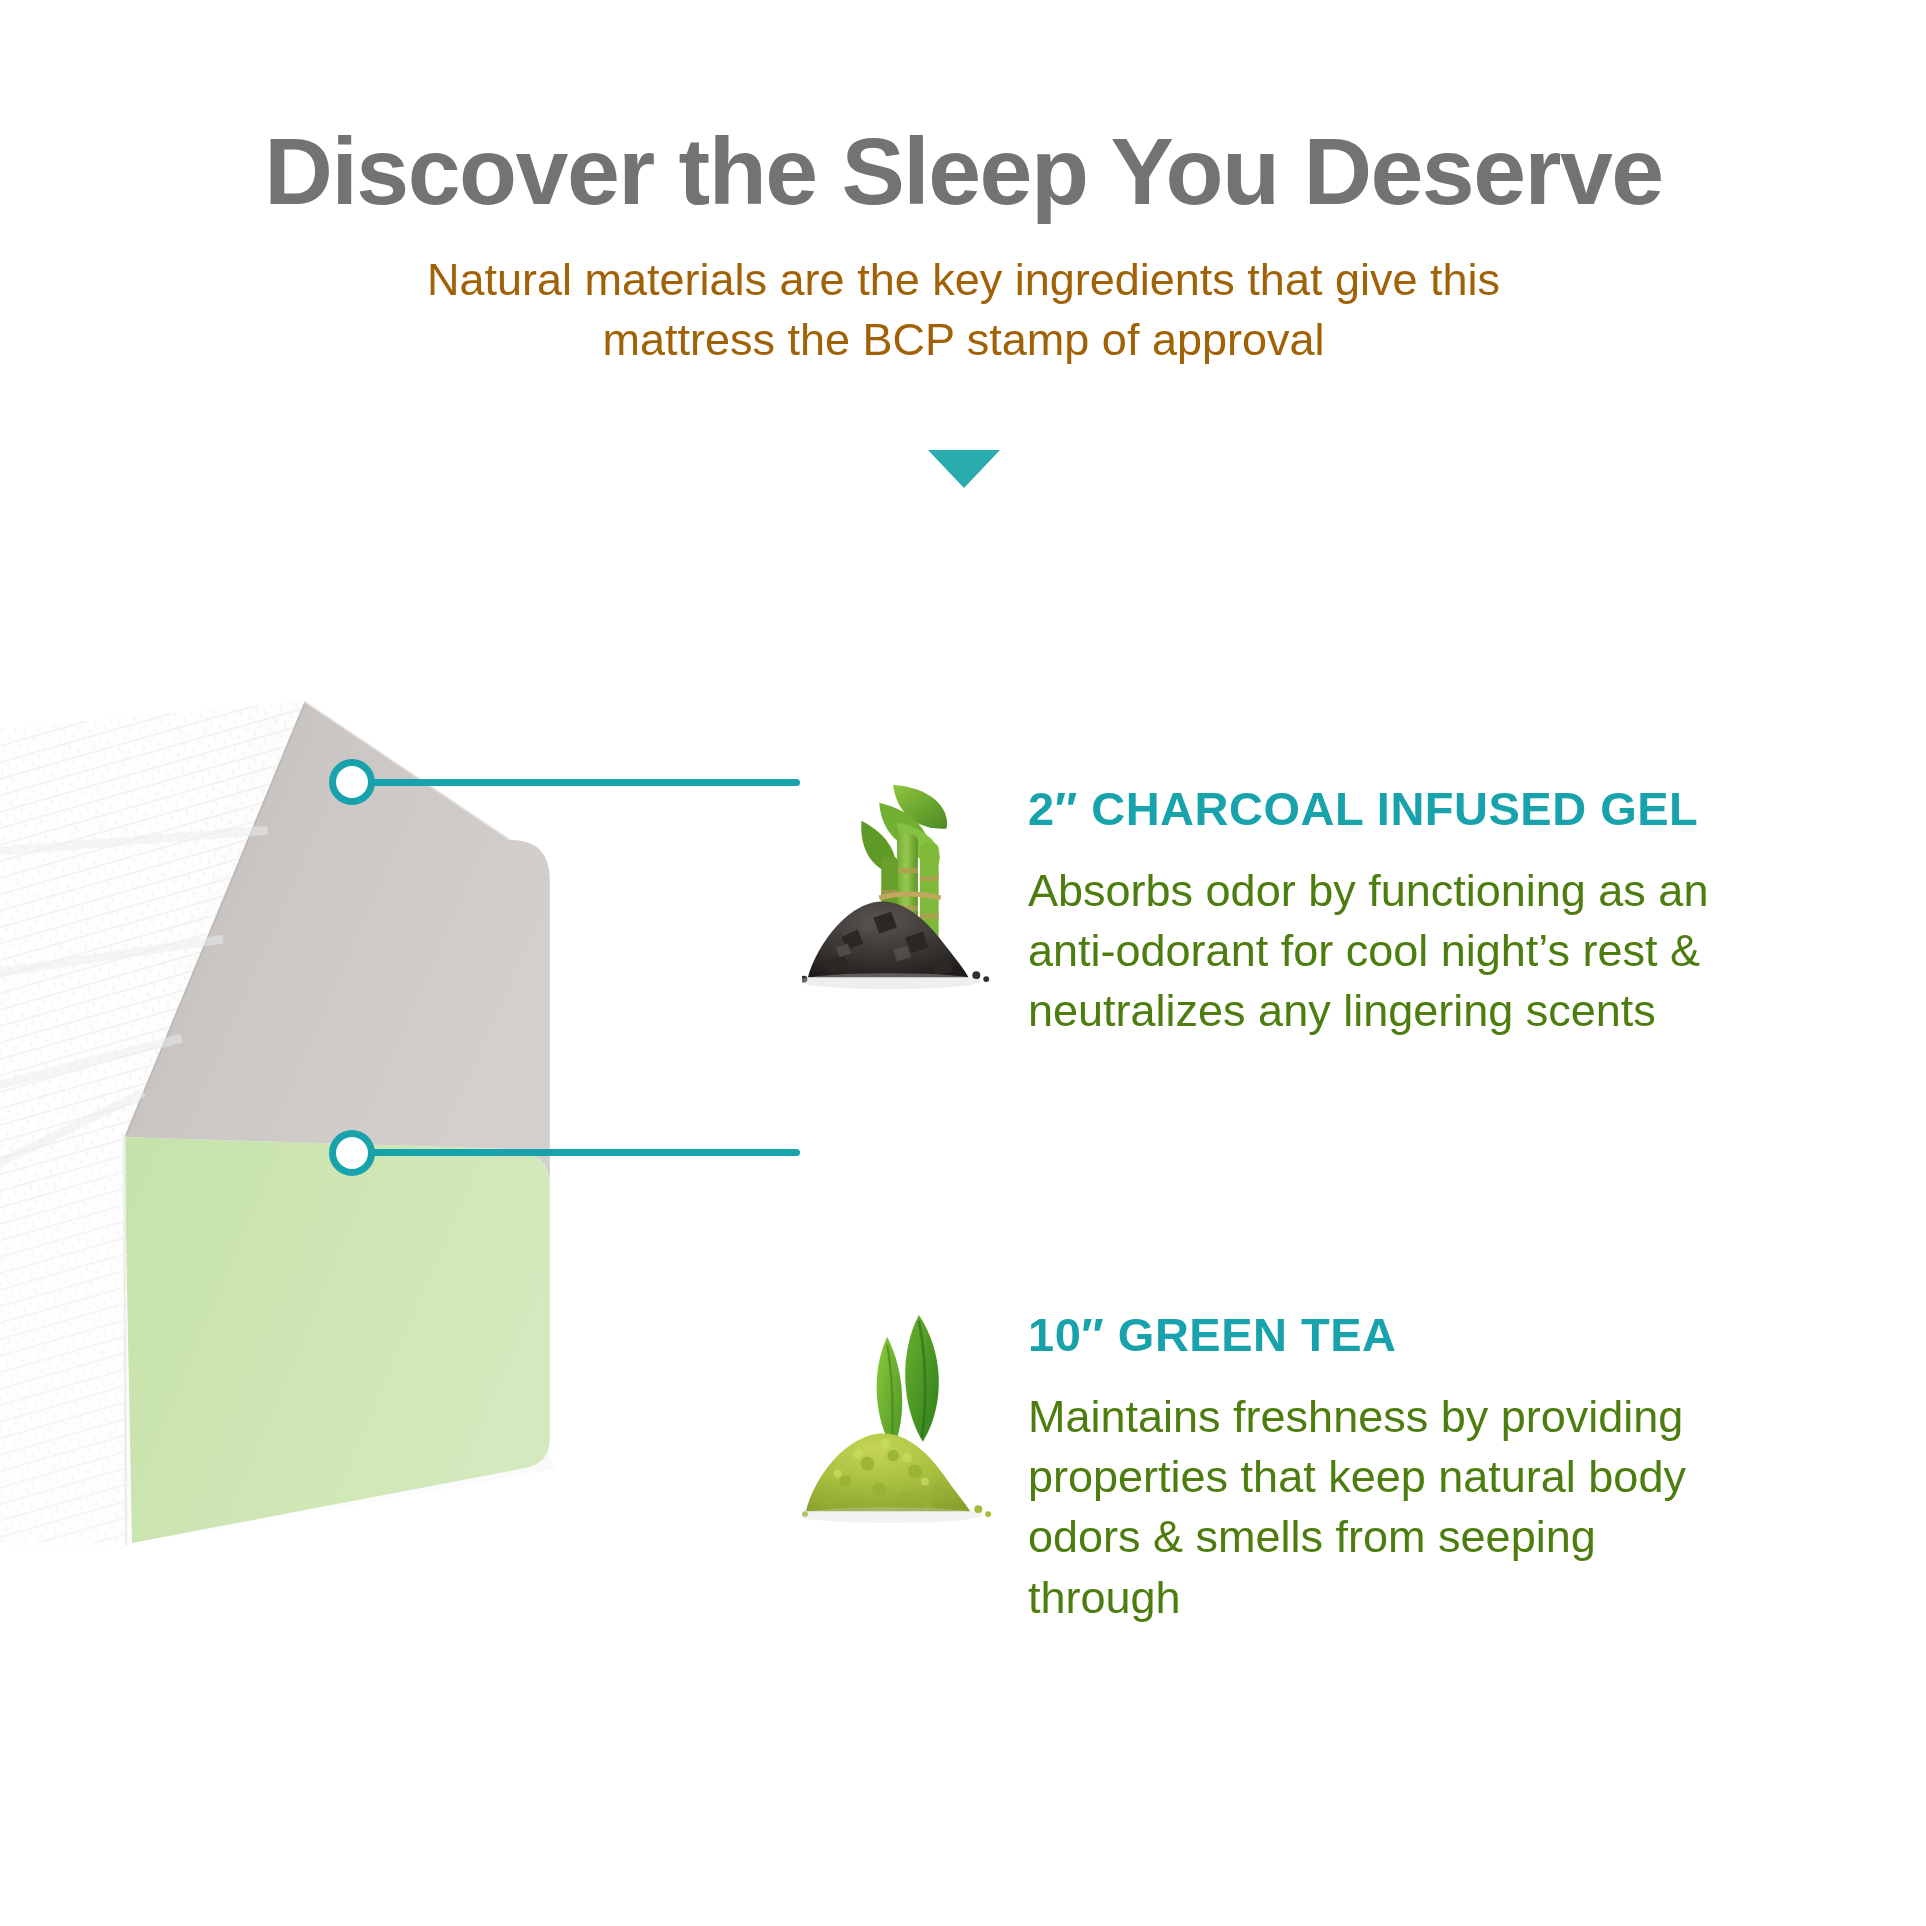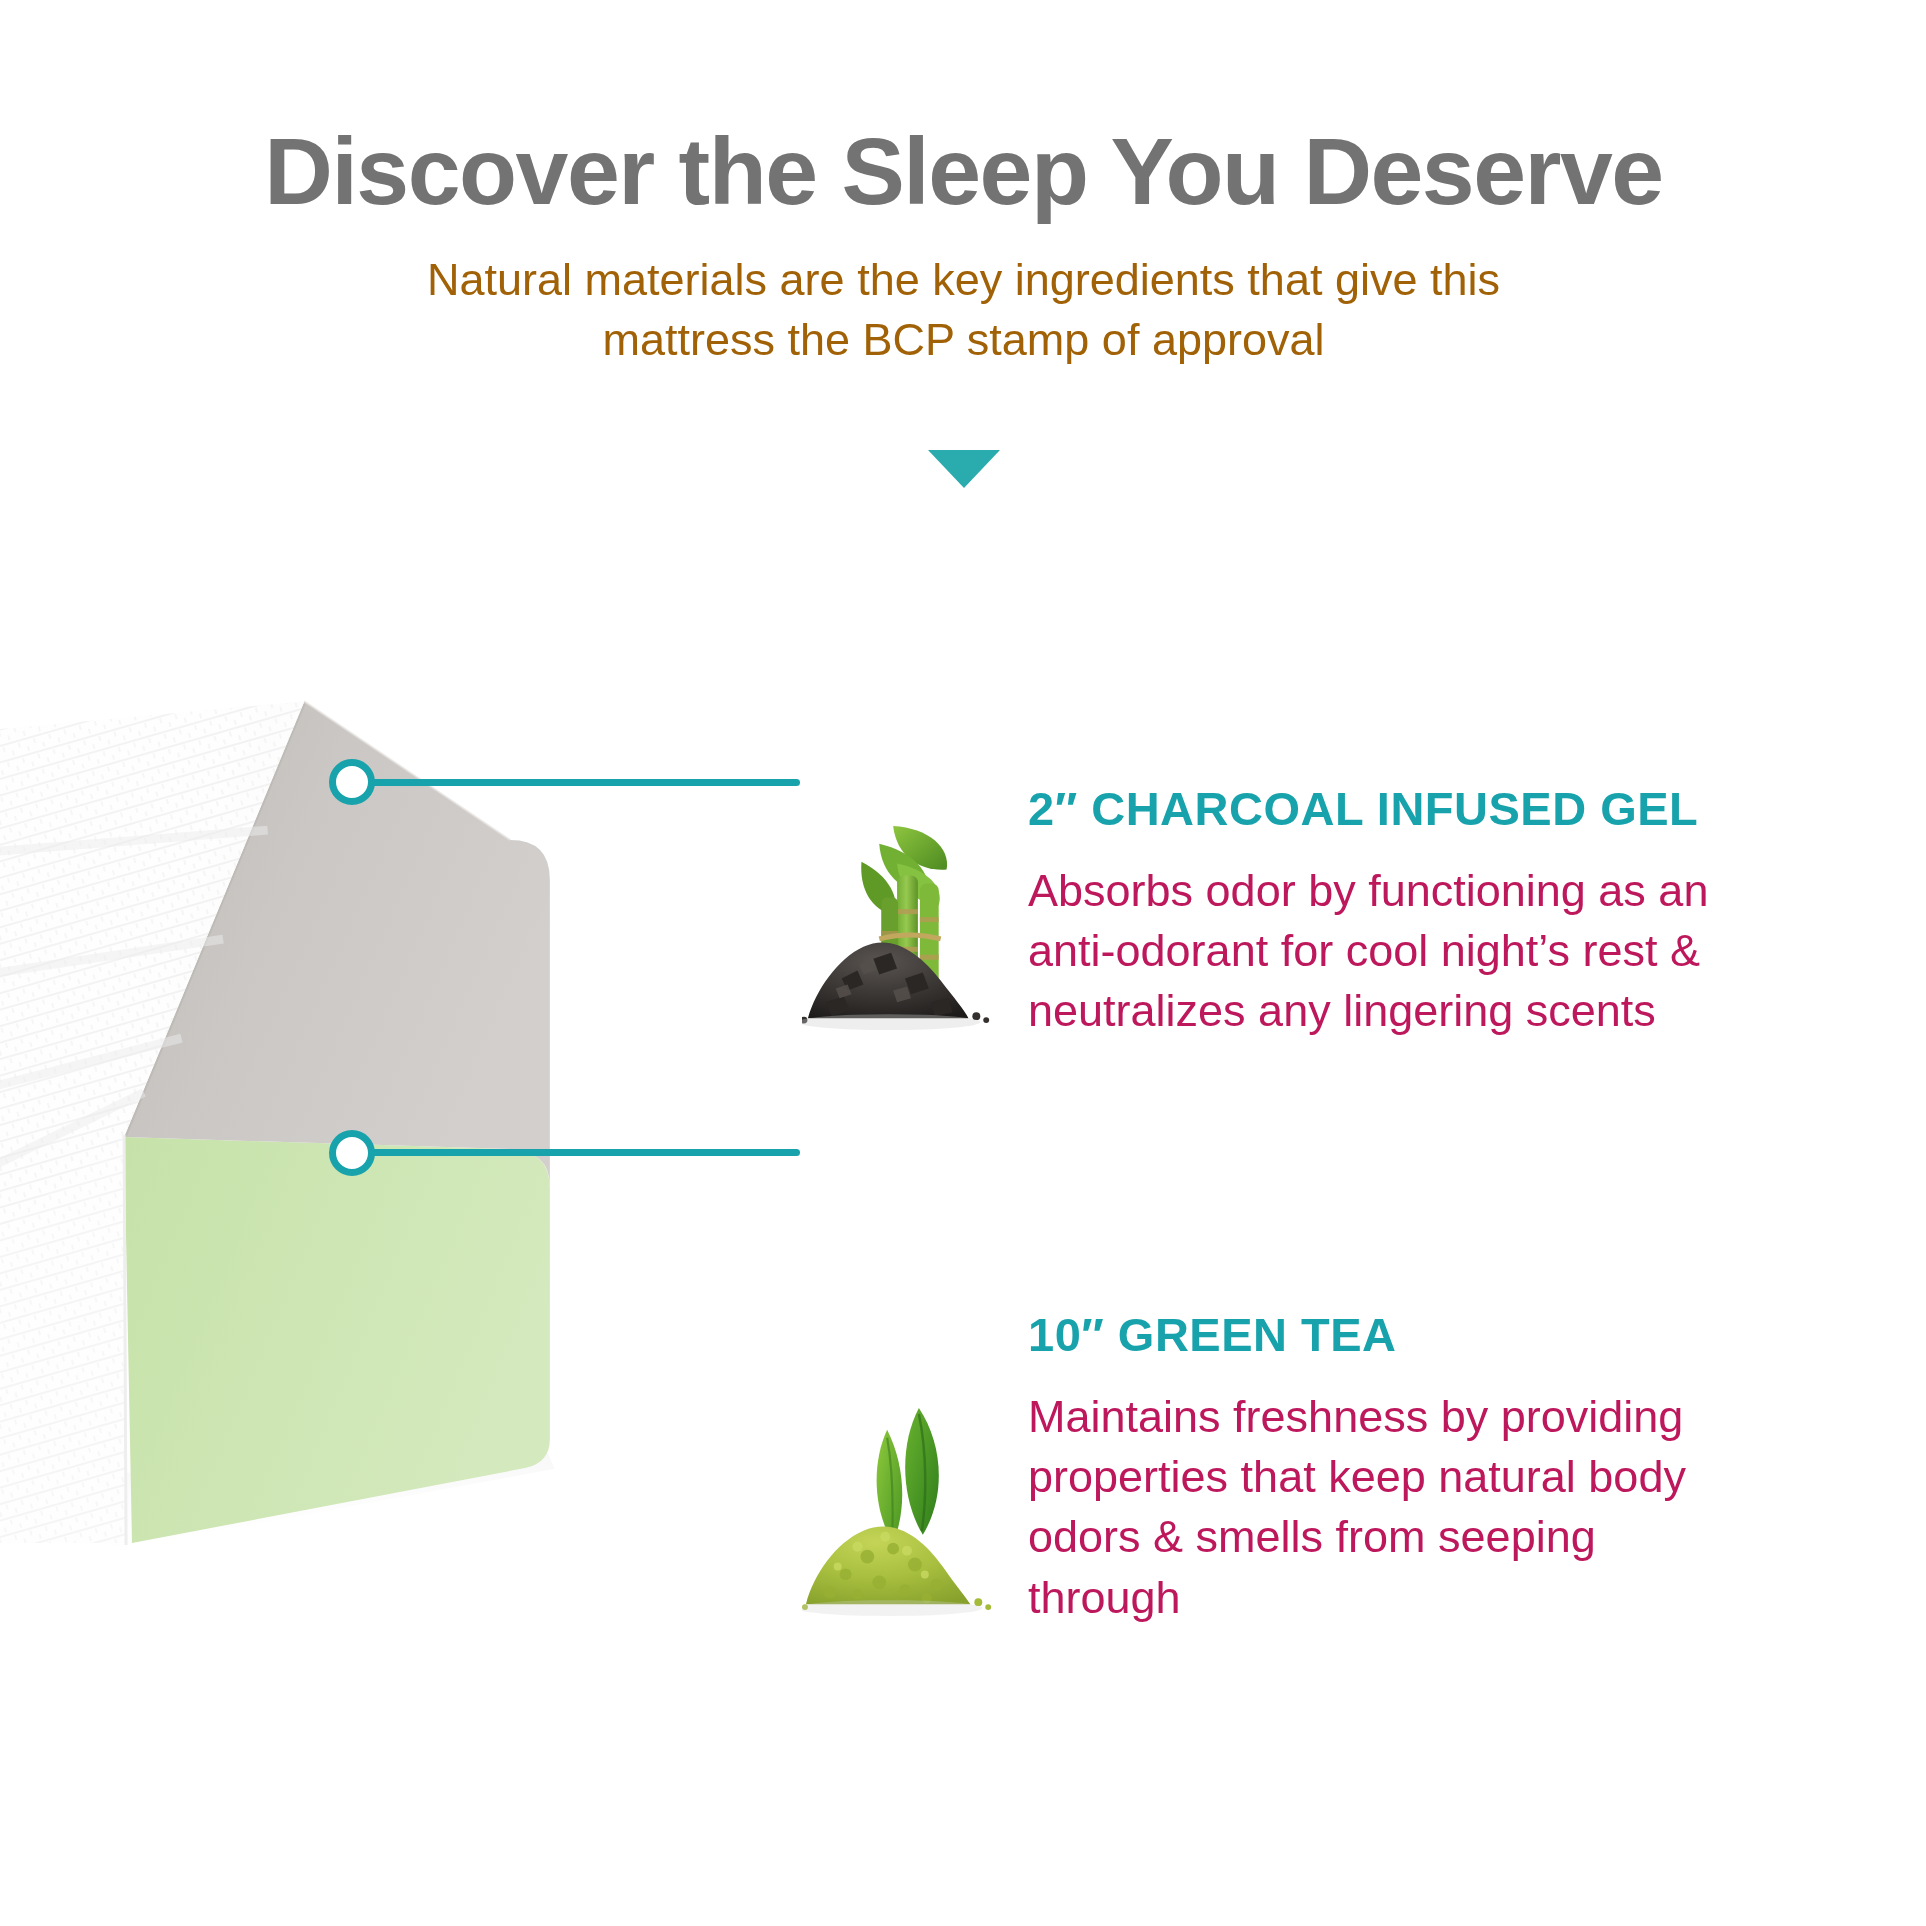--- a/index.html
+++ b/index.html
@@ -85,21 +85,21 @@
     border-radius: 50%;
     background: #ffffff;
   }
   .callout-dot.dot-1 { left: 329px; top: 759px; }
   .callout-dot.dot-2 { left: 329px; top: 1130px; }
 
   
   .feature {
     position: absolute;
     display: flex;
-    align-items: flex-end;
+    align-items: flex-start;
   }
   .feature-1 { left: 802px; top: 634px; width: 1109px; }
   .feature-2 { left: 802px; top: 1020px; width: 1109px; }
 
   .feature-art {
     position: relative;
     flex: 0 0 auto;
     width: 208px;
     height: 228px;
   }
@@ -122,21 +122,21 @@
     letter-spacing: 0.5px;
     color: #18a3ac;
     line-height: 1.1;
     white-space: nowrap;
   }
 
   .feature-body {
     margin-top: 26px;
     font-size: 45px;
     font-weight: 400;
-    color: #be185d;
+    color: #4d7c0f;
     line-height: 1.34;
     max-width: 752px;
   }
   .feature-2 .feature-body { max-width: 713px; }
 </style>
 </head>
 <body>
 
 <div id="page">
 

